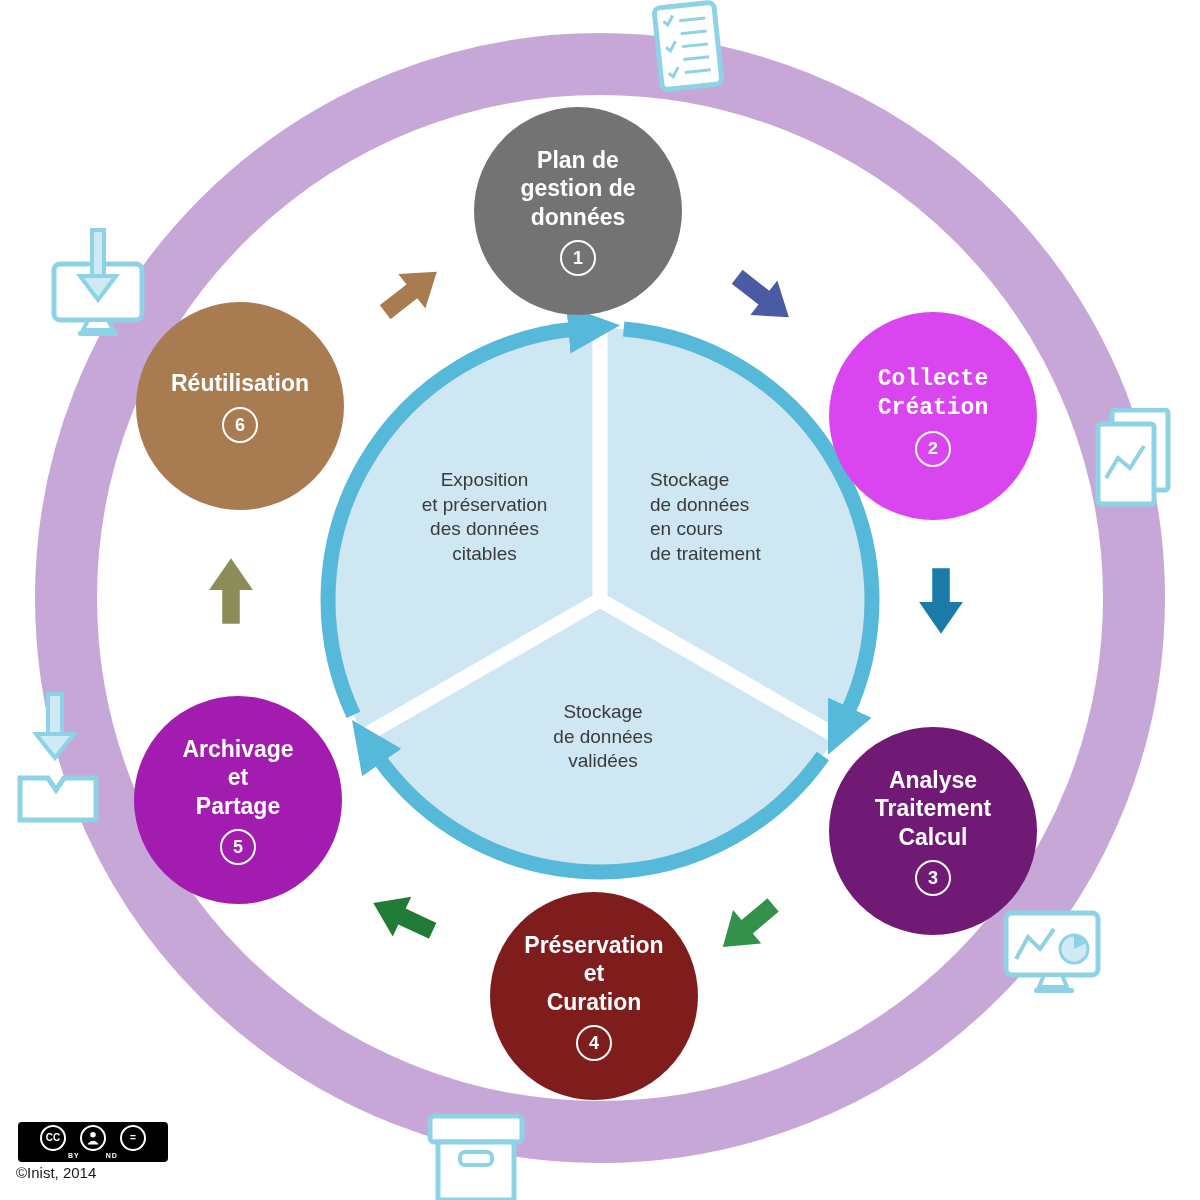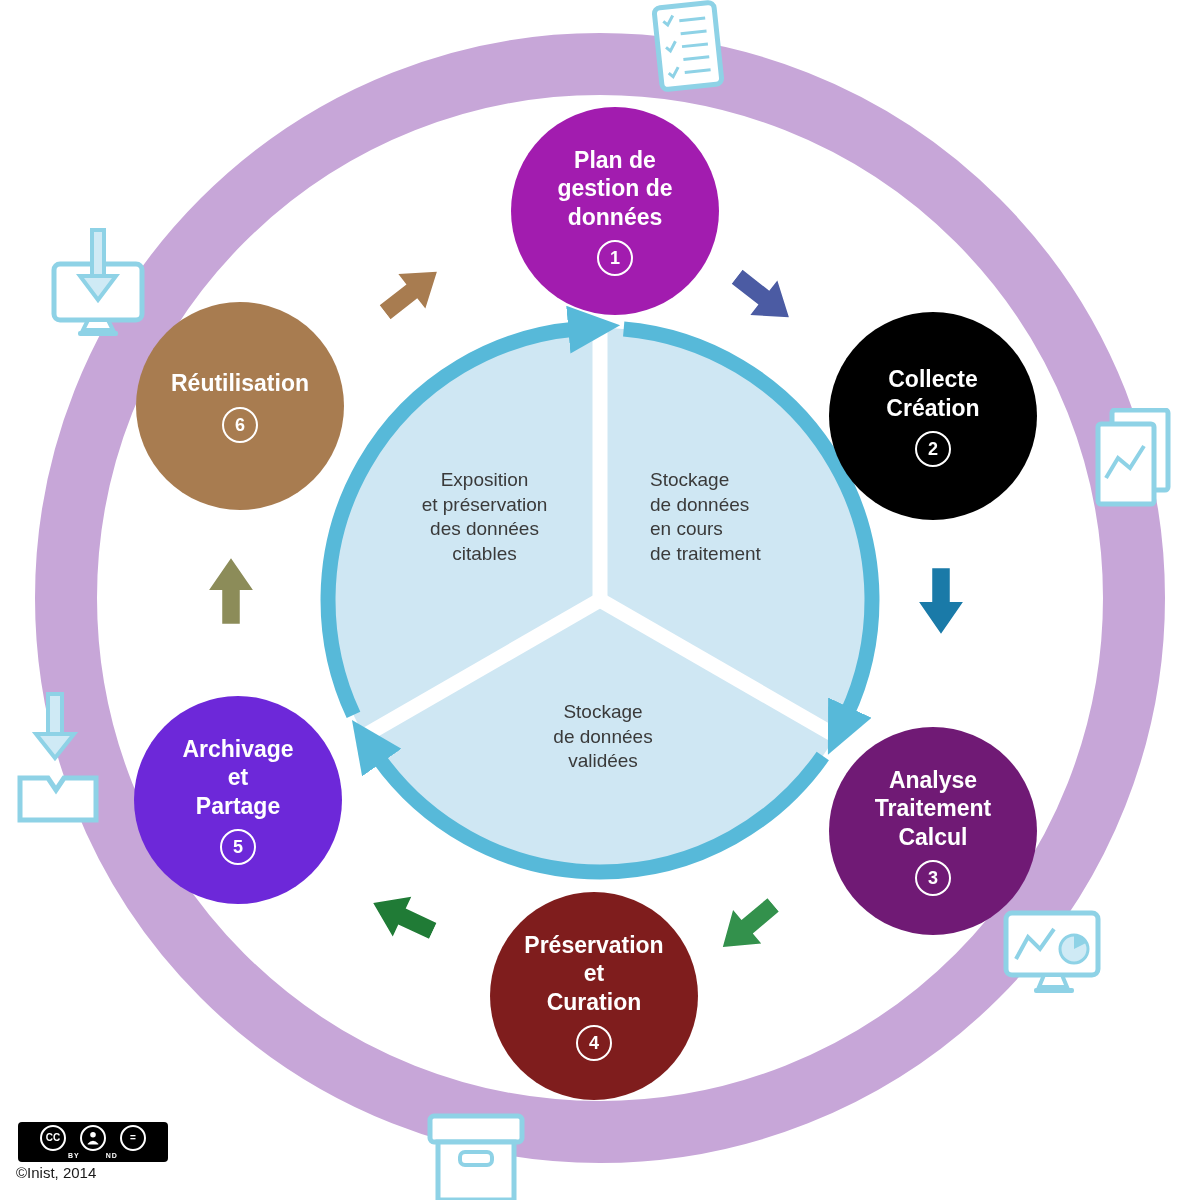--- a/index.html
+++ b/index.html
@@ -88,48 +88,48 @@
 des données
 citables</div>
   <div class="sector-text sector-right">Stockage
 de données
 en cours
 de traitement</div>
   <div class="sector-text sector-bottom">Stockage
 de données
 validées</div>
 
-  <div class="stage" style="left: 511px; top: 107px; background: #a21caf;">
+  <div class="stage" style="left: 474px; top: 107px; background: #737373;">
     <div class="stage-label">Plan de
 gestion de
 données</div>
     <div class="stage-number">1</div>
   </div>
 
-  <div class="stage" style="left: 829px; top: 312px; background: #000000;">
+  <div class="stage" style="left: 829px; top: 312px; background: #d946ef; font-family: Liberation Mono, monospace;">
     <div class="stage-label">Collecte
 Création</div>
     <div class="stage-number">2</div>
   </div>
 
   <div class="stage" style="left: 829px; top: 727px; background: #701a75;">
     <div class="stage-label">Analyse
 Traitement
 Calcul</div>
     <div class="stage-number">3</div>
   </div>
 
   <div class="stage" style="left: 490px; top: 892px; background: #7f1d1d;">
     <div class="stage-label">Préservation
 et
 Curation</div>
     <div class="stage-number">4</div>
   </div>
 
-  <div class="stage" style="left: 134px; top: 696px; background: #6d28d9;">
+  <div class="stage" style="left: 134px; top: 696px; background: #a21caf;">
     <div class="stage-label">Archivage
 et
 Partage</div>
     <div class="stage-number">5</div>
   </div>
 
   <div class="stage" style="left: 136px; top: 302px; background: rgb(168, 124, 80);">
     <div class="stage-label">Réutilisation</div>
     <div class="stage-number">6</div>
   </div>

